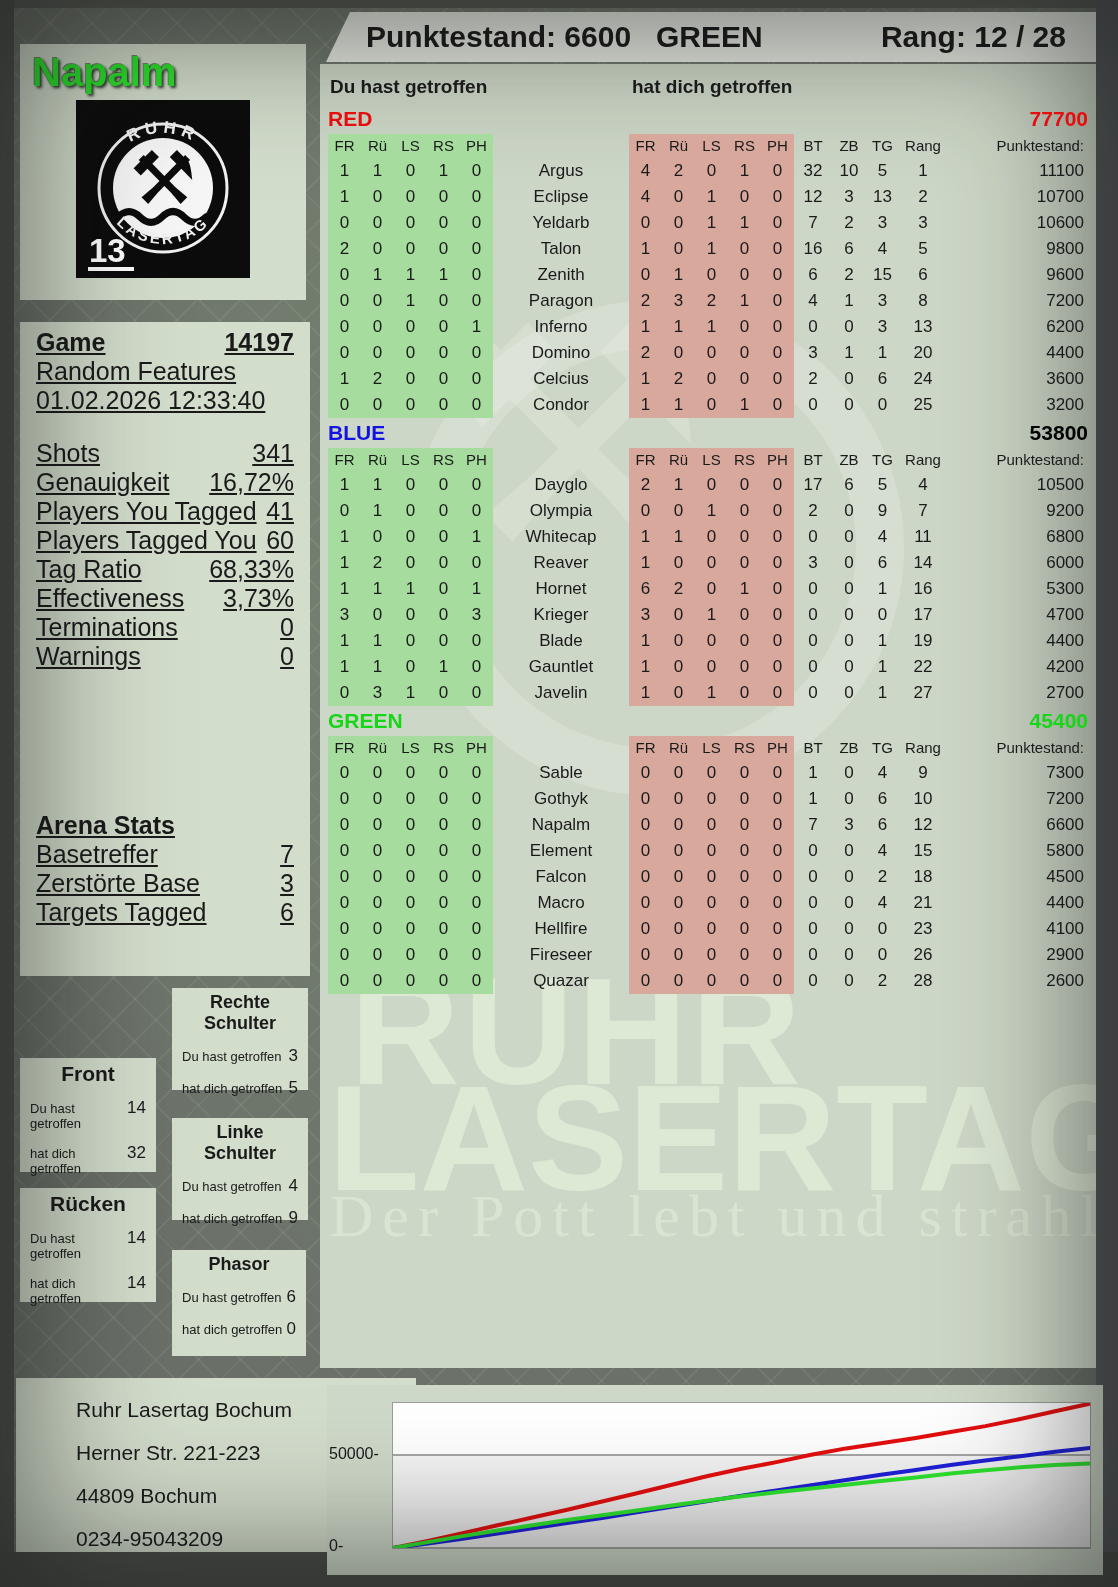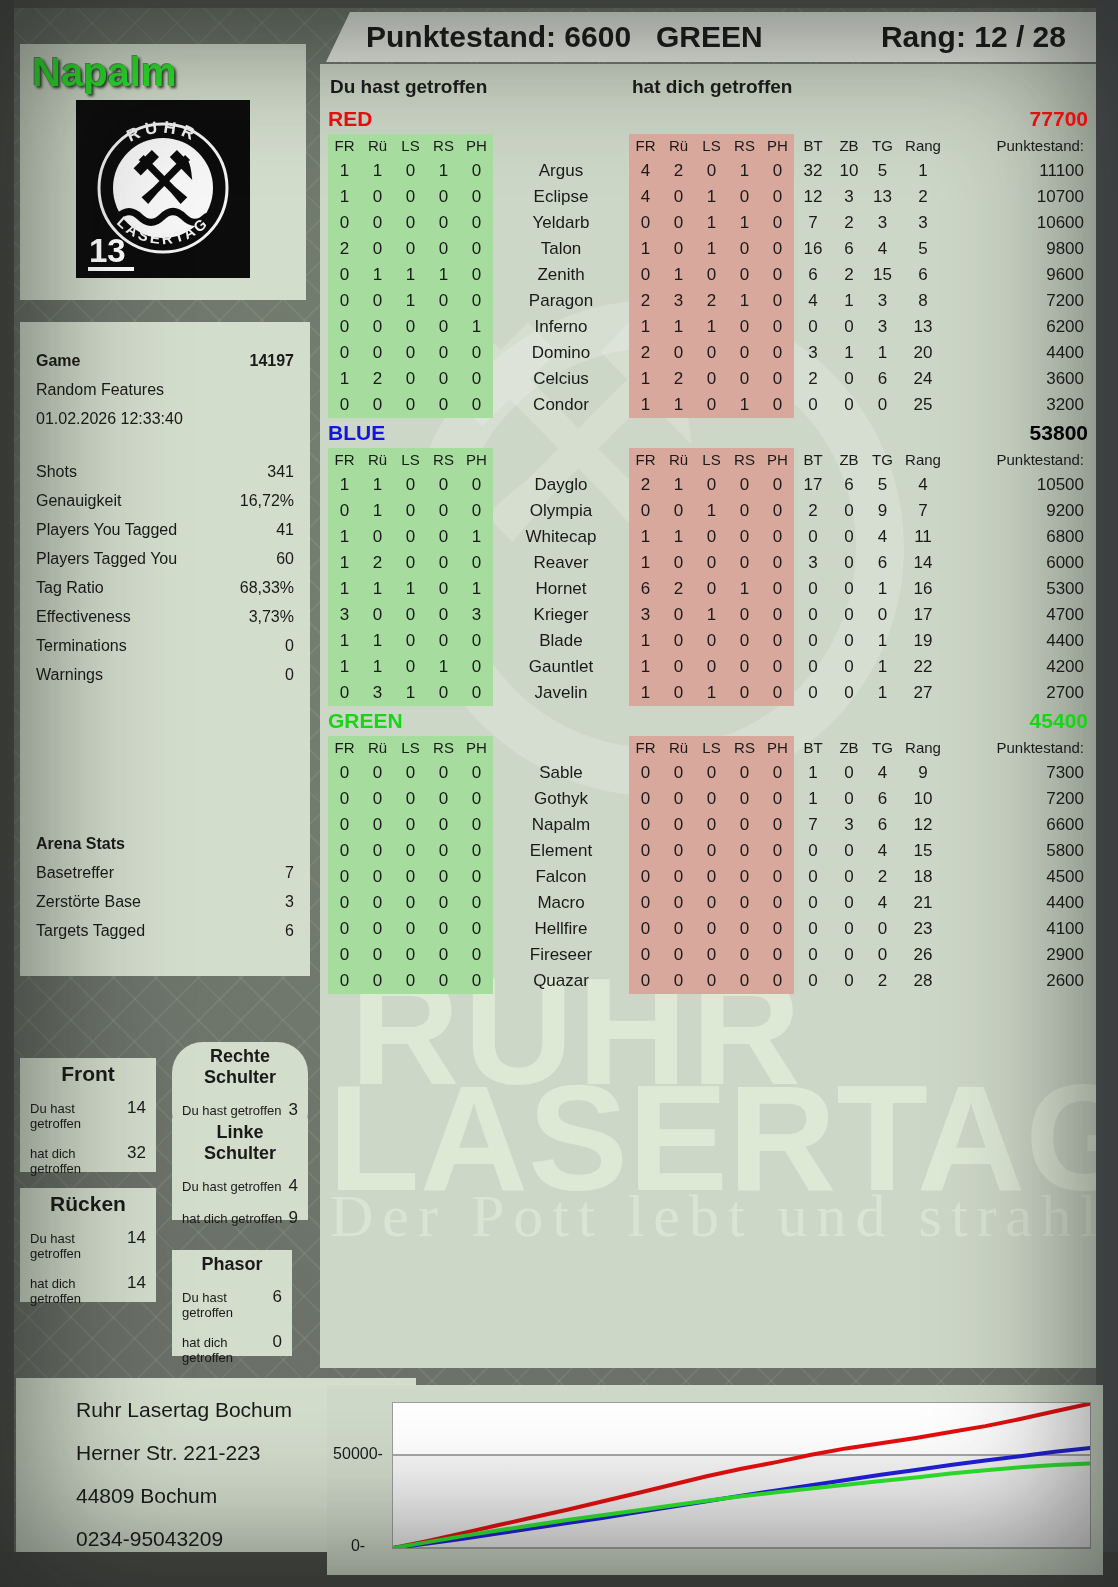--- a/index.html
+++ b/index.html
@@ -60,42 +60,42 @@
   .wbt{width:38px;}
   .wzb{width:34px;}
   .wtg{width:33px;}
   .wrang{width:48px;}
   .wpk{width:137px;text-align:right;}
   .g{background:#a6dd9e;}
   .r{background:#d9a89d;}
 
   
   .game-panel{left:20px;top:322px;width:290px;height:654px;padding:0;}
-  .gp-inner{padding:24px 16px;font-size:16px;}
+  .gp-inner{padding:6px 16px;font-size:25px;text-decoration:underline;}
   .stat-row{display:flex;justify-content:space-between;height:29px;line-height:29px;}
   .stat-row.bold, .sect-title{font-weight:bold;}
   .sect-title{height:29px;line-height:29px;}
   .spacer1{height:24px;}
   .spacer2{height:140px;}
 
   .hitbox{position:absolute;background:#d3ddcc;padding:4px 10px;box-sizing:border-box;}
   .hb-title{text-align:center;font-weight:bold;}
   .hb-big .hb-title{font-size:21px;}
   .hb-sm .hb-title{font-size:18px;}
   .hb-row{display:flex;justify-content:space-between;margin-top:12px;font-size:13px;align-items:baseline;}
   .hb-row b{font-size:17px;font-weight:normal;}
 
   .address-panel{left:16px;top:1378px;width:356px;height:174px;padding-left:44px;}
   .addr-line{padding:0 0 0 16px;font-size:21px;height:43px;line-height:47px;}
 
   .chart-panel{left:327px;top:1385px;width:776px;height:190px;background:#cfd9c9;}
   .plot{position:absolute;left:65px;top:17px;width:697px;height:145px;
     border:1px solid #9a9d9a;
     background:linear-gradient(#ffffff 0 36%, #f6f6f6 36%, #e8e8e8 100%);}
-  .ylabel{position:absolute;font-size:16px;text-align:center;width:58px;left:2px;}
+  .ylabel{position:absolute;font-size:16px;text-align:left;width:58px;left:2px;}
   .yl-50{top:60px;}
   .yl-0{top:152px;}
 </style>
 </head>
 <body>
 
 <div id="root">
 
   <div class="frame top"></div>
   <div class="frame left"></div>
@@ -795,21 +795,21 @@
           </div>
 
           <div class="stat-row">
             <span class="sl">Targets Tagged</span>
             <span class="sv">6</span>
           </div>
         </div>
     </div>
   </div>
 
-  <div class="hitbox hb-sm" style="left:172px;top:1042px;width:136px;height:102px;border-radius:31px;">
+  <div class="hitbox hb-sm" style="left:172px;top:988px;width:136px;height:102px;">
     <div class="hb-title">Rechte Schulter</div>
     <div class="hb-row">
         <span>Du hast getroffen</span>
         <b>3</b>
       </div>
     <div class="hb-row">
         <span>hat dich getroffen</span>
         <b>5</b>
       </div>
   </div>
@@ -839,21 +839,21 @@
     <div class="hb-title">Rücken</div>
     <div class="hb-row">
         <span>Du hast getroffen</span>
         <b>14</b>
       </div>
     <div class="hb-row">
         <span>hat dich getroffen</span>
         <b>14</b>
       </div>
   </div>
-  <div class="hitbox hb-sm" style="left:172px;top:1250px;width:120px;height:106px;">
+  <div class="hitbox hb-sm" style="left:172px;top:1250px;width:134px;height:106px;">
     <div class="hb-title">Phasor</div>
     <div class="hb-row">
         <span>Du hast getroffen</span>
         <b>6</b>
       </div>
     <div class="hb-row">
         <span>hat dich getroffen</span>
         <b>0</b>
       </div>
   </div>

